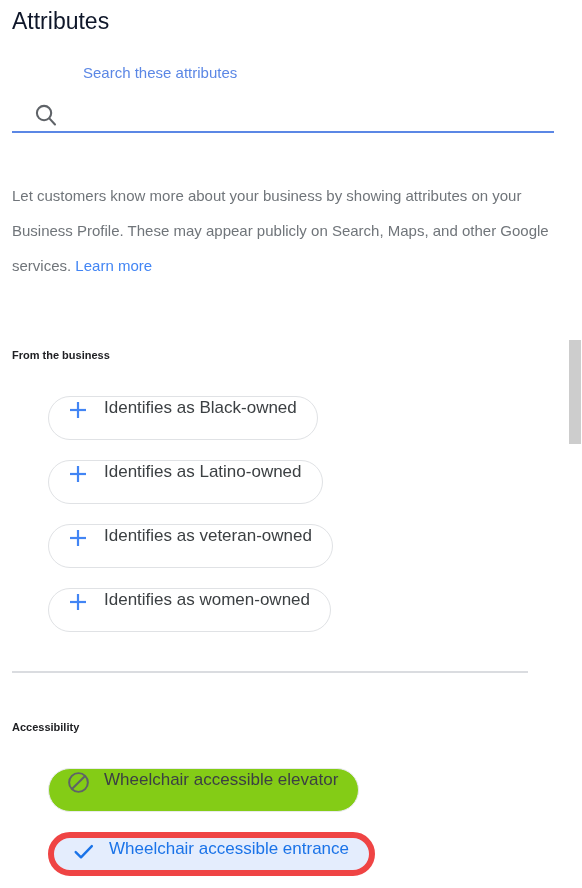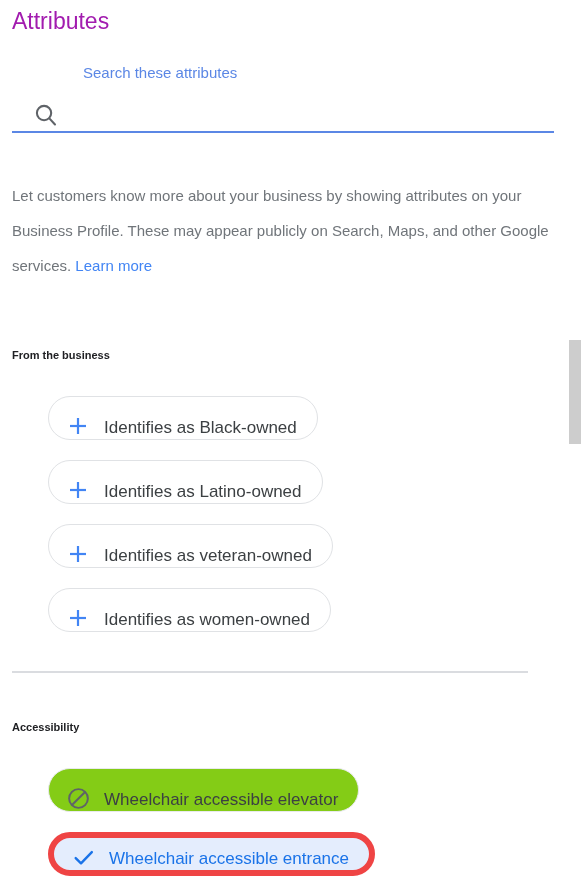--- a/index.html
+++ b/index.html
@@ -26,21 +26,21 @@
   }
 
   
   .page-title {
     position: absolute;
     left: 12px;
     top: 5px;
     font-size: 23px;
     line-height: 32px;
     font-weight: 400;
-    color: #a21caf;
+    color: #0f172a;
     letter-spacing: 0px;
     white-space: nowrap;
   }
 
   
   .search-block {
     position: absolute;
     left: 18px;
     top: 58px;
     width: 481px;
@@ -119,21 +119,21 @@
   
   .chip-group {
     position: absolute;
     left: 48px;
   }
   #chips-business  { top: 396px; }
   #chips-accessibility { top: 768px; }
 
   .chip {
     display: flex;
-    align-items: flex-end;
+    align-items: flex-start;
     height: 44px;
     border-radius: 22px;
     padding: 0 20px 0 16px;
     margin-bottom: 20px;
     width: fit-content;
     cursor: pointer;
     background: #ffffff;
     border: 1px solid #e0e2e5;
     user-select: none;
   }

